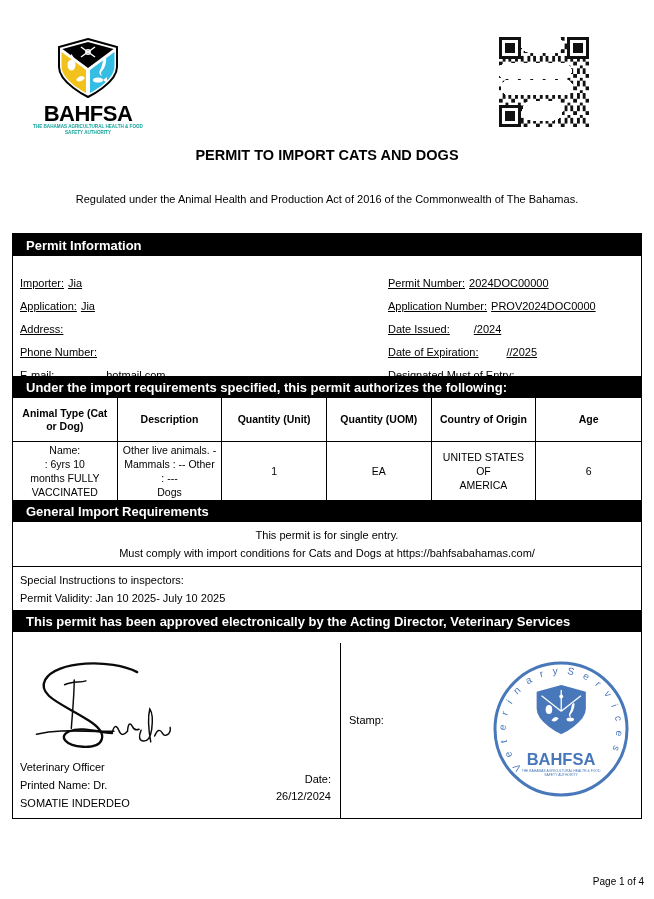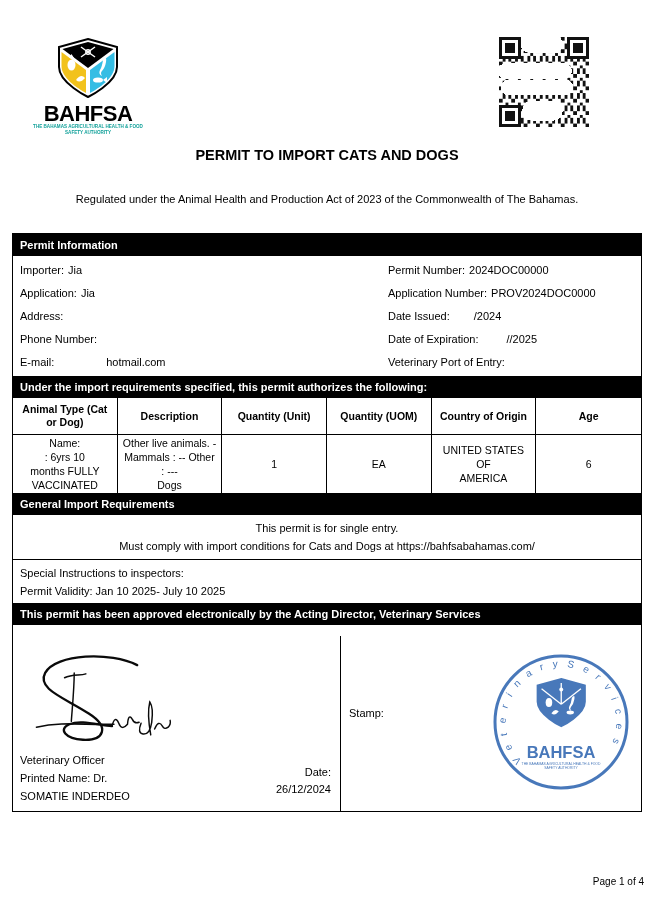--- a/index.html
+++ b/index.html
@@ -9,33 +9,33 @@
   
   .logo{position:absolute;left:28px;top:38px;width:120px;text-align:center;}
   .logo-name{font-size:22px;font-weight:bold;letter-spacing:-0.5px;line-height:20px;margin-top:2px;}
   .logo-tagline{font-size:4.6px;font-weight:bold;color:#12a19a;line-height:6px;}
   .qr{position:absolute;left:496px;top:34px;width:96px;height:96px;}
   .doc-title{position:absolute;top:147px;left:0;width:100%;text-align:center;font-size:14.5px;font-weight:bold;}
   .doc-subtitle{position:absolute;top:193px;left:0;width:100%;text-align:center;font-size:11px;}
 
   
   .doc{position:absolute;left:12px;top:233px;width:630px;border:1.5px solid #000;box-sizing:border-box;background:#fff;}
-  .bar{height:22px;background:#000;color:#fff;font-weight:bold;font-size:11px;display:flex;align-items:center;padding:0 7px;box-sizing:border-box;}
+  .bar{height:22px;background:#000;color:#fff;font-weight:bold;font-size:13px;display:flex;align-items:center;padding:0 13px;box-sizing:border-box;}
 
   .info{display:flex;height:120px;font-size:11px;box-sizing:border-box;}
-  .icol{padding:3px 7px;box-sizing:border-box;}
+  .icol{padding:16px 7px;box-sizing:border-box;text-decoration:underline;}
   .icol-left{width:328px;}
   .icol-right{flex:1;margin-left:40px;}
   .icol p{margin:0;height:23px;line-height:23px;white-space:nowrap;}
   .v{margin-left:4px;}
   .v-gap-email{margin-left:52px;}
   .v-gap-issued{margin-left:24px;}
   .v-gap-exp{margin-left:28px;}
 
-  .atable-head{display:flex;height:37px;border-bottom:1px solid #000;box-sizing:border-box;}
+  .atable-head{display:flex;height:44px;border-bottom:1px solid #000;box-sizing:border-box;}
   .atable-row{display:flex;height:58px;box-sizing:border-box;}
   .hcell,.acell{width:16.6667%;box-sizing:border-box;display:flex;align-items:center;justify-content:center;text-align:center;border-right:1px solid #000;padding:2px 5px;}
   .hcell:last-child,.acell:last-child{border-right:none;}
   .hcell{font-weight:bold;font-size:10.5px;line-height:13px;}
   .acell{font-size:10.5px;line-height:14px;white-space:pre-line;}
 
   .req{padding:5px 7px;font-size:11px;line-height:17.5px;box-sizing:border-box;}
   .req1{height:45px;border-bottom:1px solid #000;text-align:center;}
   .req2{height:43px;}
   .req p{margin:0;}
@@ -117,40 +117,40 @@
         </g>
       <g>
           <rect x="1" y="23" width="7" height="7" fill="#111"></rect>
           <rect x="2" y="24" width="5" height="5" fill="#fff"></rect>
           <rect x="3" y="25" width="3" height="3" fill="#111"></rect>
         </g>
     </g>
   </svg>
 
   <div class="doc-title">PERMIT TO IMPORT CATS AND DOGS</div>
-  <div class="doc-subtitle">Regulated under the Animal Health and Production Act of 2023 of the Commonwealth of The Bahamas.</div>
+  <div class="doc-subtitle">Regulated under the Animal Health and Production Act of 2016 of the Commonwealth of The Bahamas.</div>
 
   <div class="doc">
 
     <div class="bar">Permit Information</div>
 
     <div class="info">
       <div class="icol icol-left">
         <p><span>Importer:</span><span class="v">Jia</span></p>
         <p><span>Application:</span><span class="v">Jia</span></p>
         <p><span>Address:</span><span class="v"></span></p>
         <p><span>Phone Number:</span><span class="v"></span></p>
         <p><span>E-mail:</span><span class="v v-gap-email">hotmail.com</span></p>
       </div>
       <div class="icol icol-right">
         <p><span>Permit Number:</span><span class="v">2024DOC00000</span></p>
         <p><span>Application Number:</span><span class="v">PROV2024DOC0000</span></p>
         <p><span>Date Issued:</span><span class="v v-gap-issued">/2024</span></p>
         <p><span>Date of Expiration:</span><span class="v v-gap-exp">//2025</span></p>
-        <p><span>Veterinary Port of Entry:</span><span class="v"></span></p>
+        <p><span>Designated Must of Entry:</span><span class="v"></span></p>
       </div>
     </div>
 
     <div class="bar">Under the import requirements specified, this permit authorizes the following:</div>
 
     <div class="atable-head">
       <div class="hcell">Animal Type (Cat or Dog)</div>
       <div class="hcell">Description</div>
       <div class="hcell">Quantity (Unit)</div>
       <div class="hcell">Quantity (UOM)</div>

